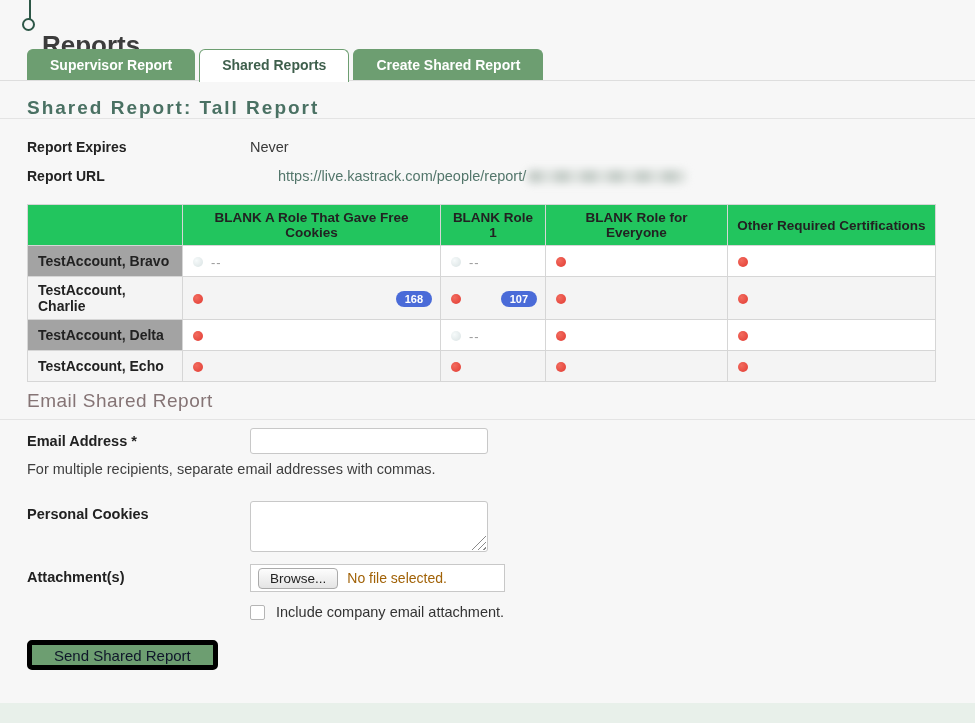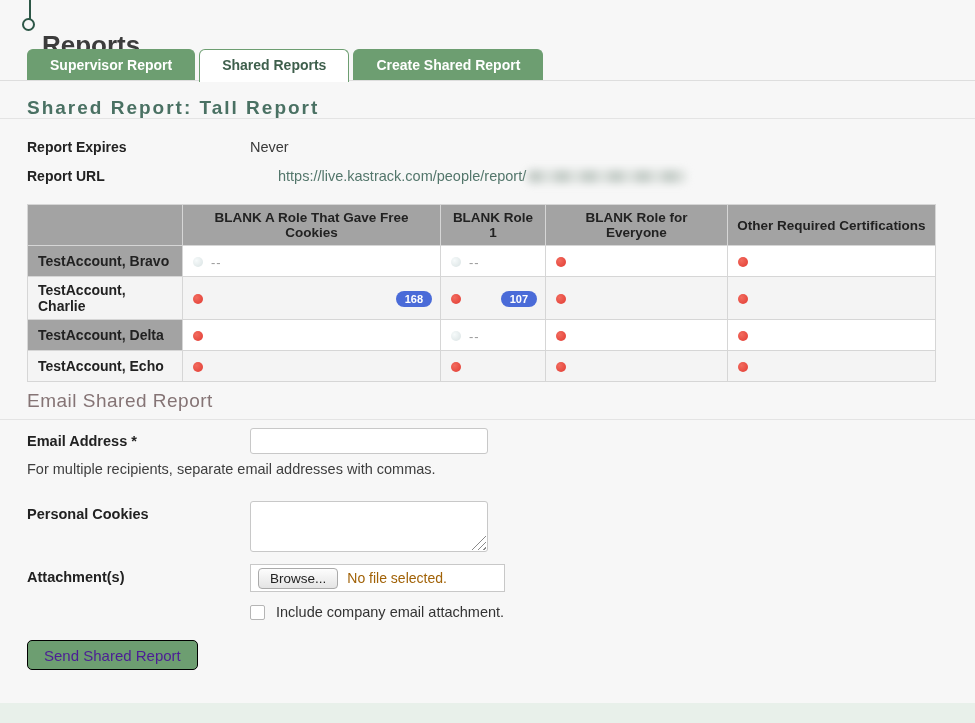--- a/index.html
+++ b/index.html
@@ -53,21 +53,21 @@
   .report-table {
     position:absolute; left:27px; top:204px; border-collapse:collapse; table-layout:fixed;
     width:908px; background:#ffffff; border:1px solid #c9c9c9; font-size:14px;
   }
   .report-table col.c0 { width:155px; }
   .report-table col.c1 { width:258px; }
   .report-table col.c2 { width:105px; }
   .report-table col.c3 { width:182px; }
   .report-table col.c4 { width:208px; }
   .report-table th, .report-table td { border:1px solid #d6d6d6; padding:5px 8px; height:31px; }
-  .report-table thead th { background:#a3a3a3; text-align:center; font-size:13.5px; color:#222; }
+  .report-table thead th { background:#22c55e; text-align:center; font-size:13.5px; color:#222; }
   .report-table tbody th { text-align:left; padding-left:10px; font-size:14px; color:#222; background:#a3a3a3; }
   .report-table tbody tr.striped th, .report-table tbody tr.striped td { background:#f4f4f4; }
   .report-table tbody td { background:#fff; position:relative; }
 
   .dot { display:inline-block; width:10px; height:10px; border-radius:50%; vertical-align:middle; margin:0 8px 0 2px; }
   .dot.red  { background:radial-gradient(circle at 35% 35%, #f26b5e, #e23b33); }
   .dot.gray { background:radial-gradient(circle at 35% 35%, #f6fafa, #d9e2e3); }
   .dash { color:#9a9a9a; font-size:13px; letter-spacing:1px; vertical-align:middle; }
   .badge {
     float:right; background:#4a6bd8; color:#fff; font-size:11px; font-weight:bold;
@@ -111,23 +111,23 @@
     background:linear-gradient(#fdfdfd,#e4e4e4); border:1px solid #aaa; border-radius:4px; cursor:pointer;
     font-family:"Liberation Sans",sans-serif;
   }
   .file-text { margin-left:9px; font-size:14px; color:#a16207; }
 
   .checkbox { position:absolute; left:250px; top:605px; width:15px; height:15px;
     border:1px solid #b5b5b5; border-radius:2px; background:#fff; cursor:pointer; }
   .checkbox-label { position:absolute; left:276px; top:604px; font-size:14.5px; color:#333; }
 
   .send-btn {
-    position:absolute; left:27px; top:640px; height:30px; padding:0 16px;
-    background:#6d9e71; color:#4c1d95; font-size:15px; font-family:"Liberation Sans",sans-serif;
-    border:1px solid #000000; border-radius:5px; cursor:pointer;
+    position:absolute; left:27px; top:640px; height:30px; padding:0 22px;
+    background:#6d9e71; color:#0f172a; font-size:15px; font-family:"Liberation Sans",sans-serif;
+    border:5px solid #000000; border-radius:5px; cursor:pointer;
   }
 
   .footer-bar { position:absolute; left:0; top:703px; width:975px; height:20px; background:#e8f0ea; }
 </style>
 </head>
 <body>
 
 <div class="tl-line"></div>
 <div class="tl-circle"></div>
 

